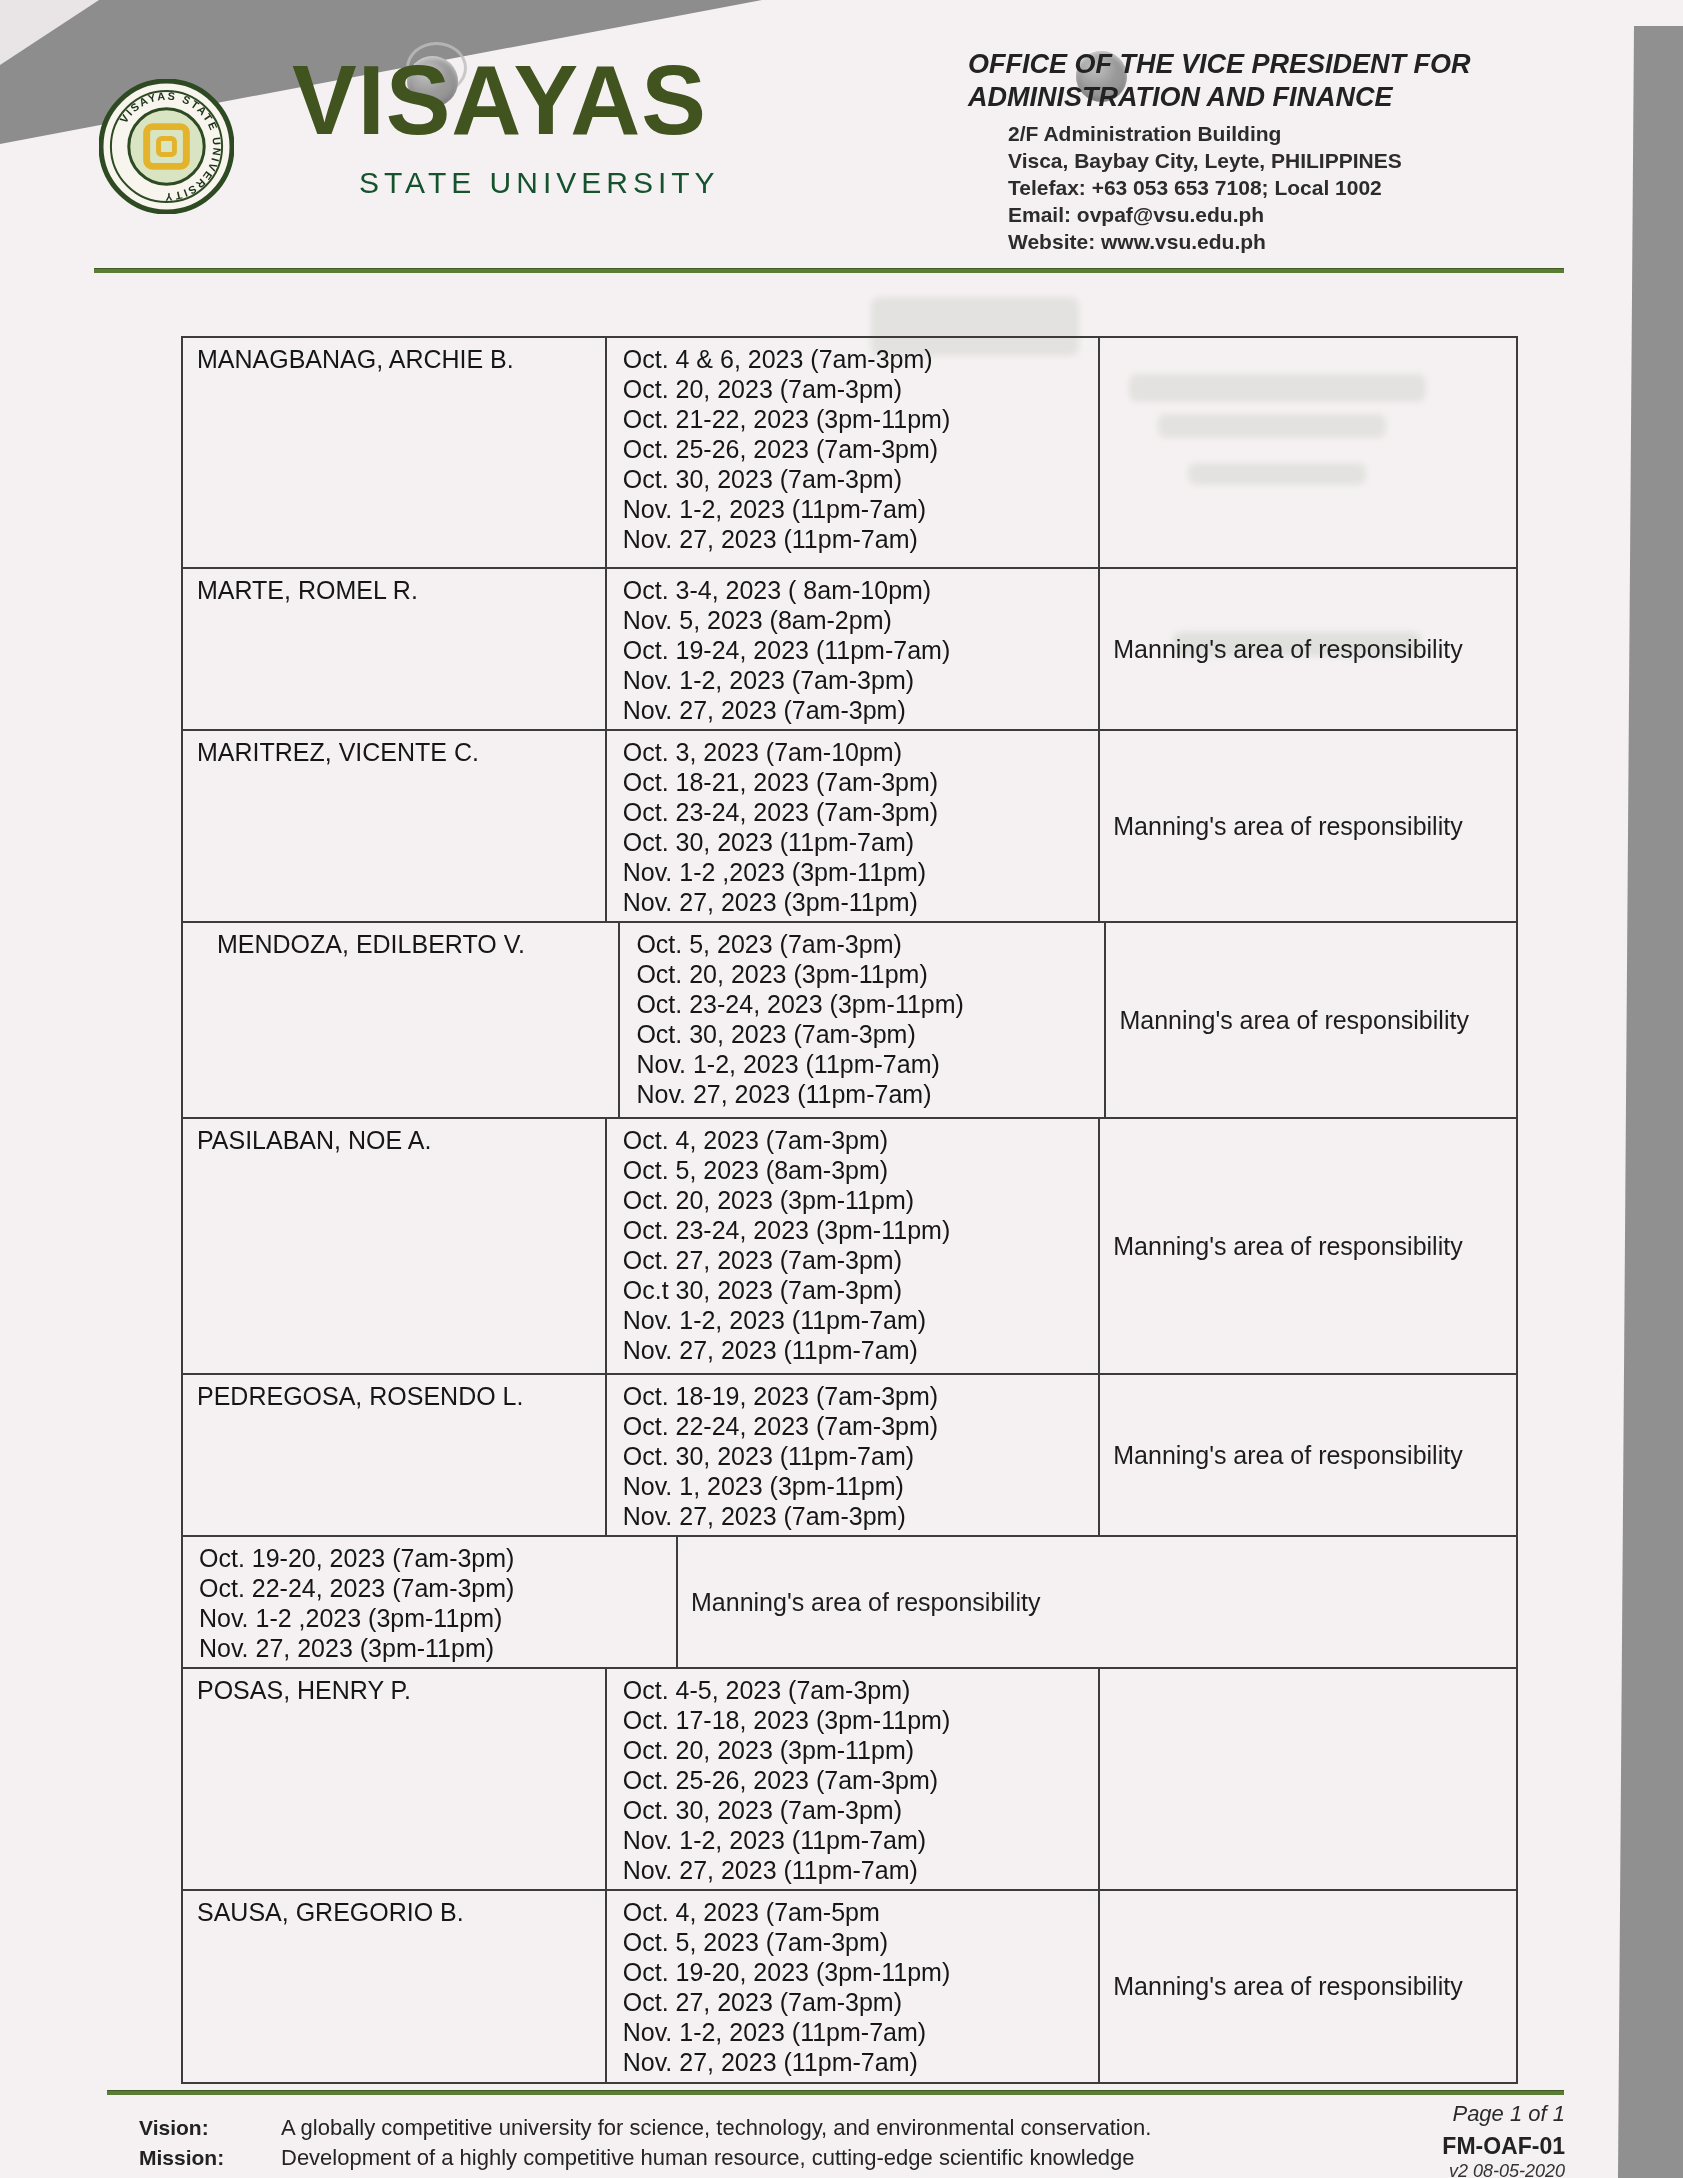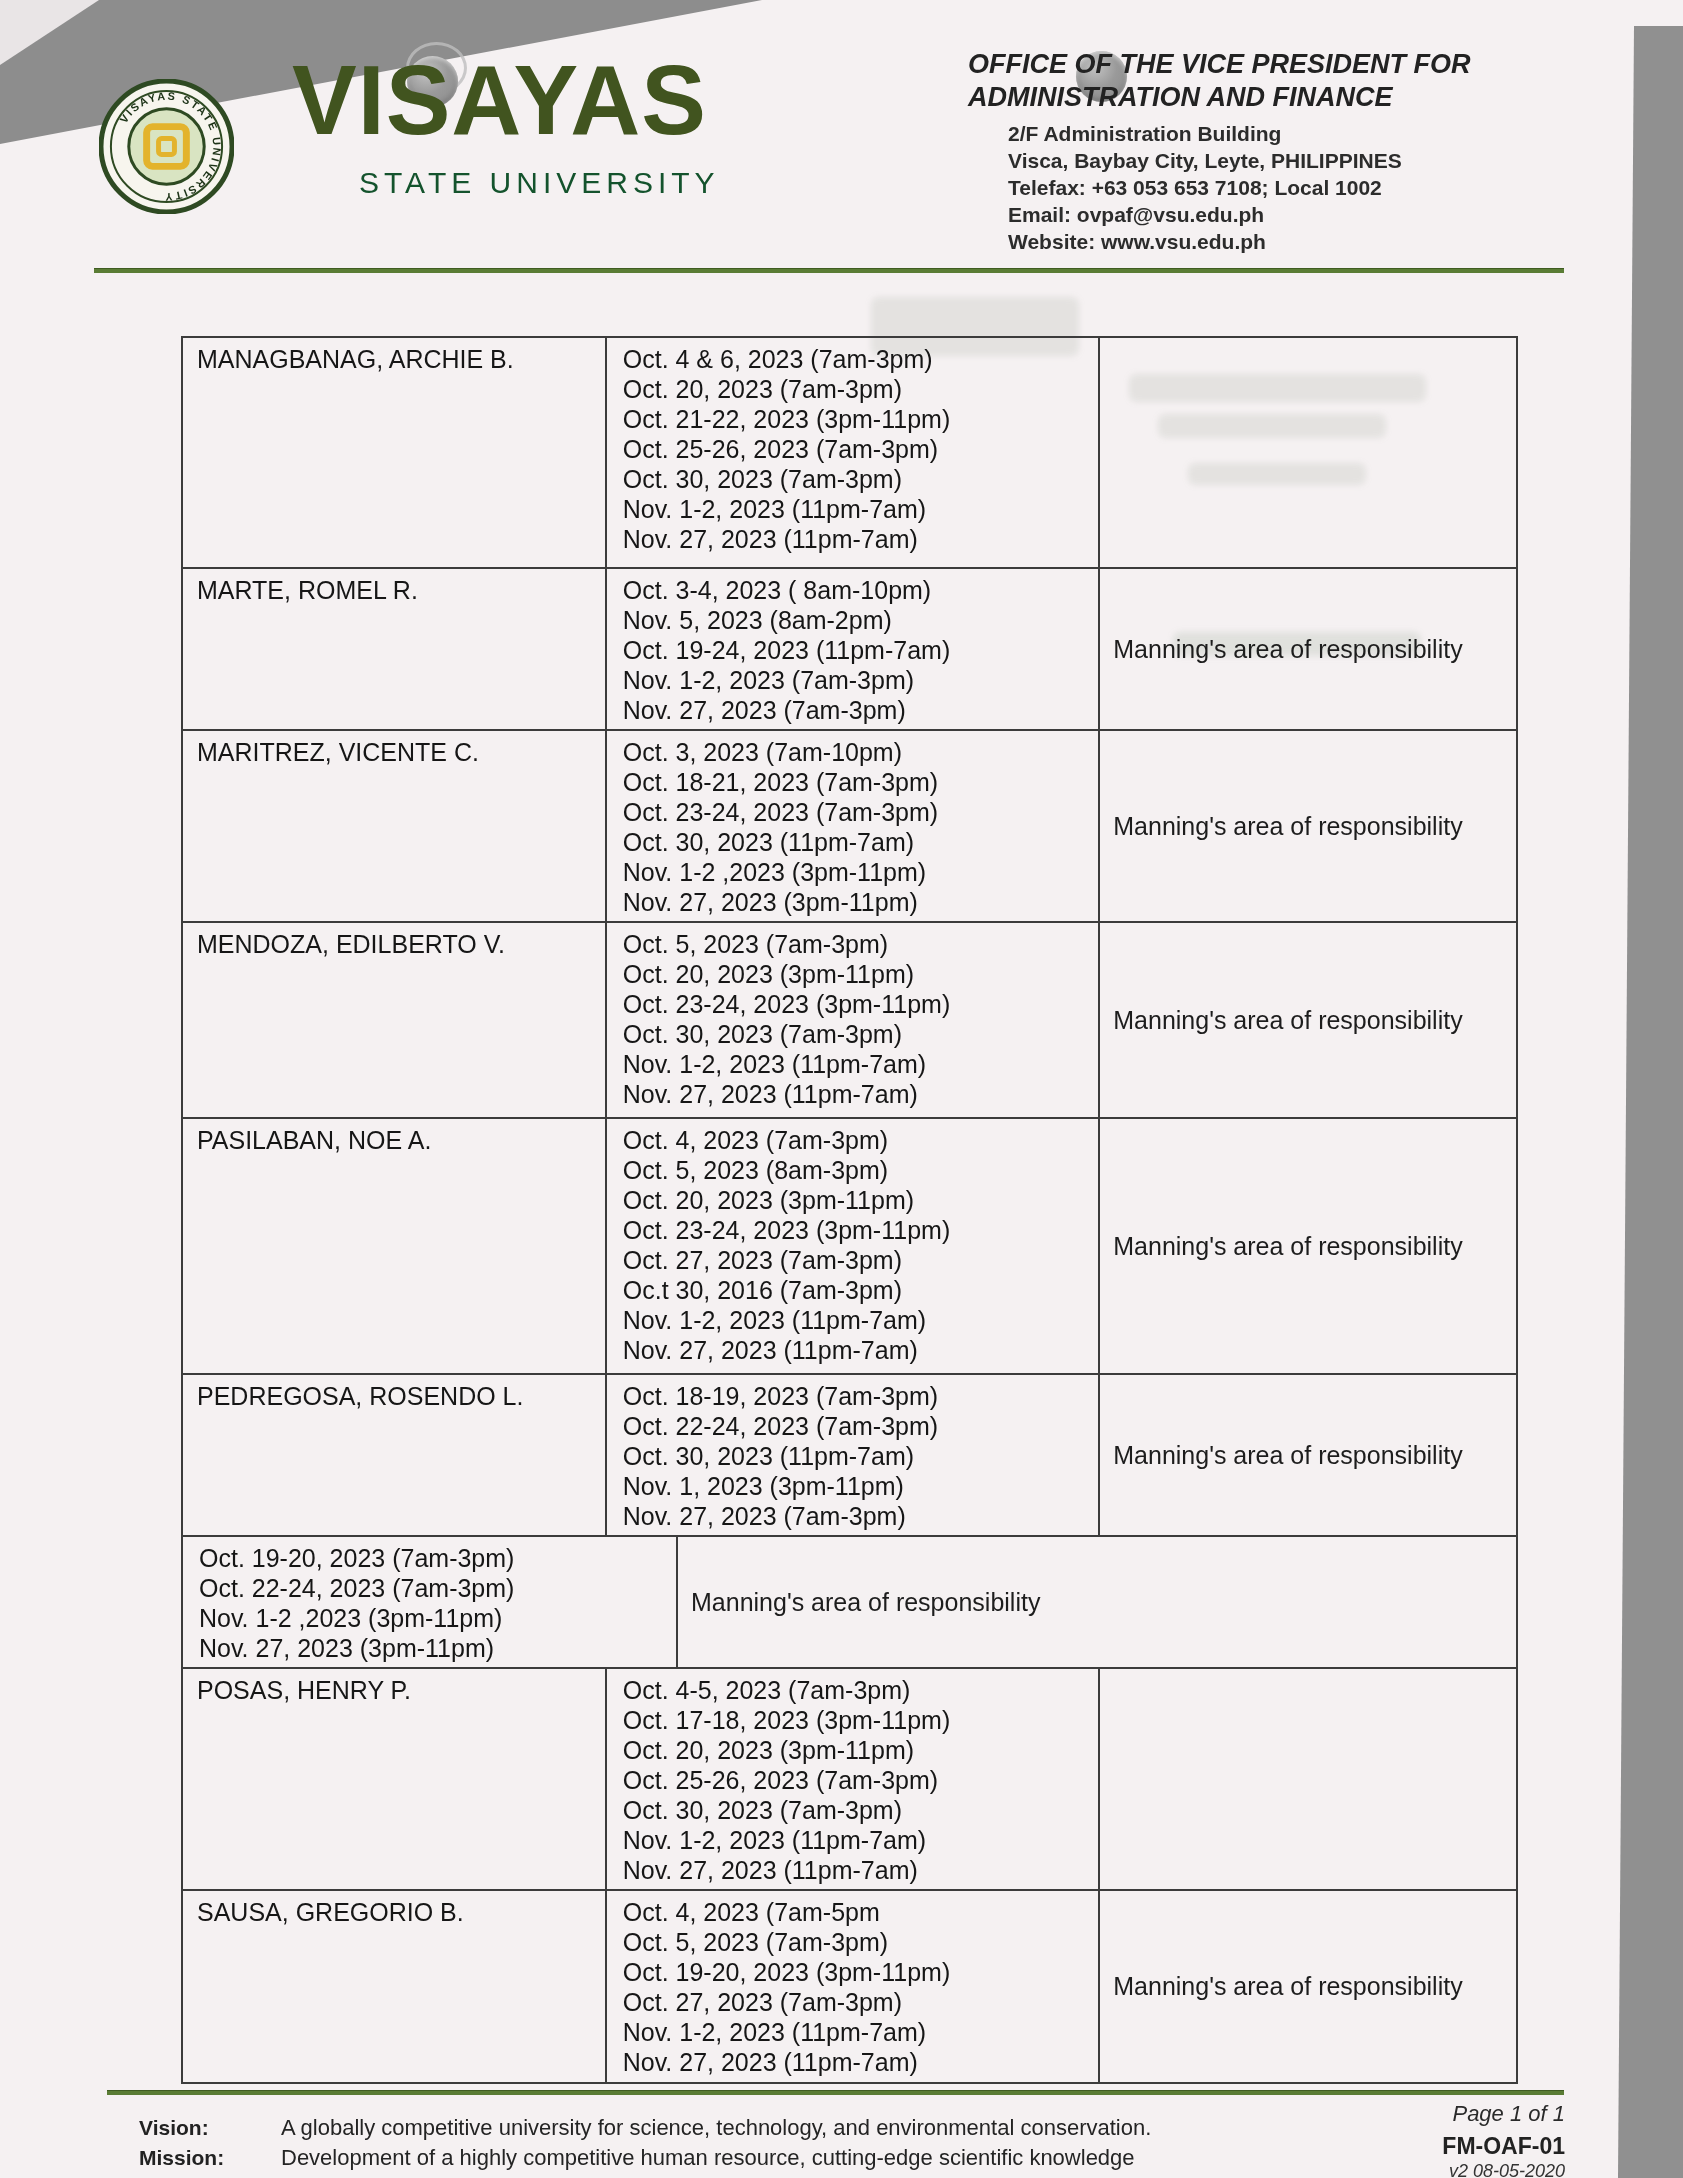--- a/index.html
+++ b/index.html
@@ -162,42 +162,42 @@
         <div>Oct. 3, 2023 (7am-10pm)</div>
         <div>Oct. 18-21, 2023 (7am-3pm)</div>
         <div>Oct. 23-24, 2023 (7am-3pm)</div>
         <div>Oct. 30, 2023 (11pm-7am)</div>
         <div>Nov. 1-2 ,2023 (3pm-11pm)</div>
         <div>Nov. 27, 2023 (3pm-11pm)</div>
       </div>
     <div class="c-remark">Manning's area of responsibility</div>
   </div>
 
-  <div class="t-row" style="min-height:196px;">
+  <div class="t-row" style="min-height:196px;padding-left:20px;">
     <div class="c-name">MENDOZA, EDILBERTO V.</div>
     <div class="c-sched">
         <div>Oct. 5, 2023 (7am-3pm)</div>
         <div>Oct. 20, 2023 (3pm-11pm)</div>
         <div>Oct. 23-24, 2023 (3pm-11pm)</div>
         <div>Oct. 30, 2023 (7am-3pm)</div>
         <div>Nov. 1-2, 2023 (11pm-7am)</div>
         <div>Nov. 27, 2023 (11pm-7am)</div>
       </div>
     <div class="c-remark">Manning's area of responsibility</div>
   </div>
 
   <div class="t-row" style="min-height:256px;">
     <div class="c-name">PASILABAN, NOE A.</div>
     <div class="c-sched">
         <div>Oct. 4, 2023 (7am-3pm)</div>
         <div>Oct. 5, 2023 (8am-3pm)</div>
         <div>Oct. 20, 2023 (3pm-11pm)</div>
         <div>Oct. 23-24, 2023 (3pm-11pm)</div>
         <div>Oct. 27, 2023 (7am-3pm)</div>
-        <div>Oc.t 30, 2016 (7am-3pm)</div>
+        <div>Oc.t 30, 2023 (7am-3pm)</div>
         <div>Nov. 1-2, 2023 (11pm-7am)</div>
         <div>Nov. 27, 2023 (11pm-7am)</div>
       </div>
     <div class="c-remark">Manning's area of responsibility</div>
   </div>
 
   <div class="t-row" style="min-height:156px;">
     <div class="c-name">PEDREGOSA, ROSENDO L.</div>
     <div class="c-sched">
         <div>Oct. 18-19, 2023 (7am-3pm)</div>

